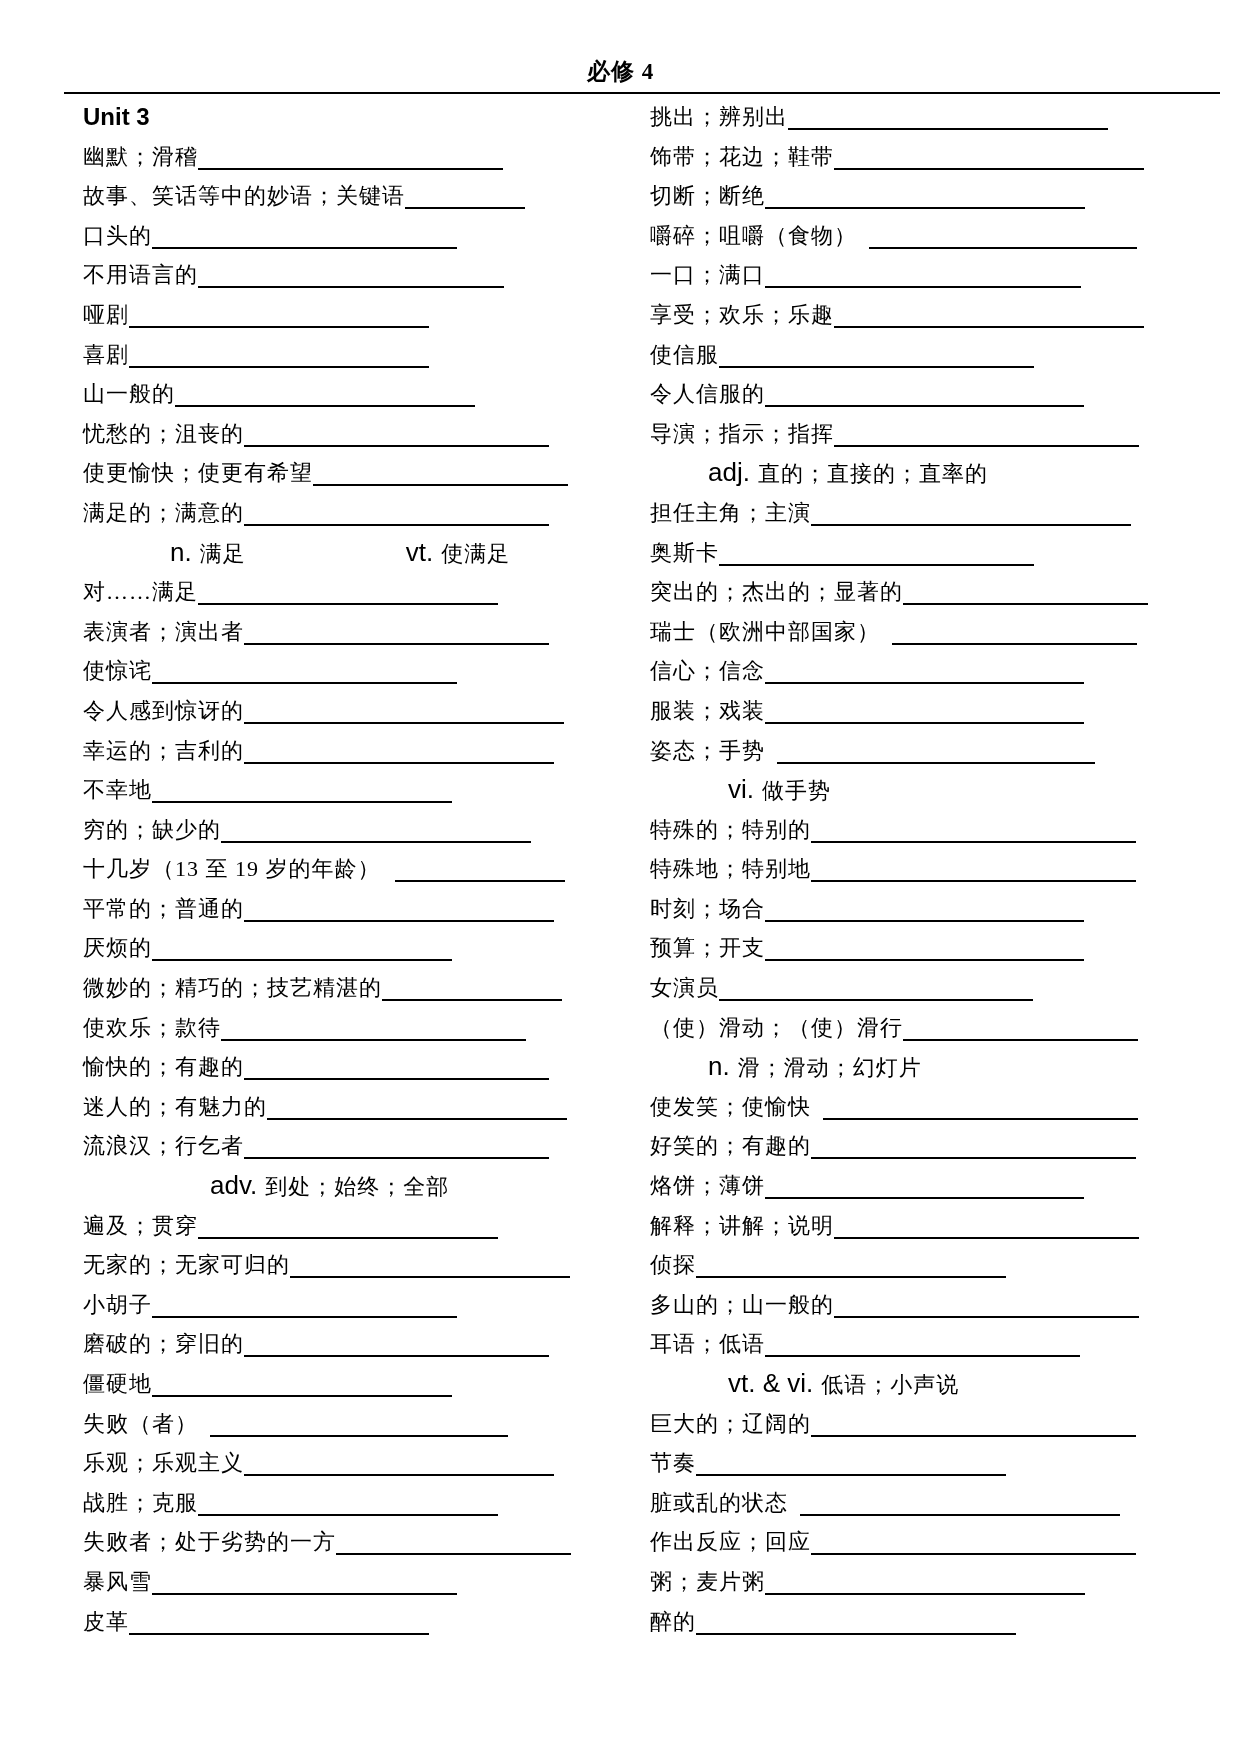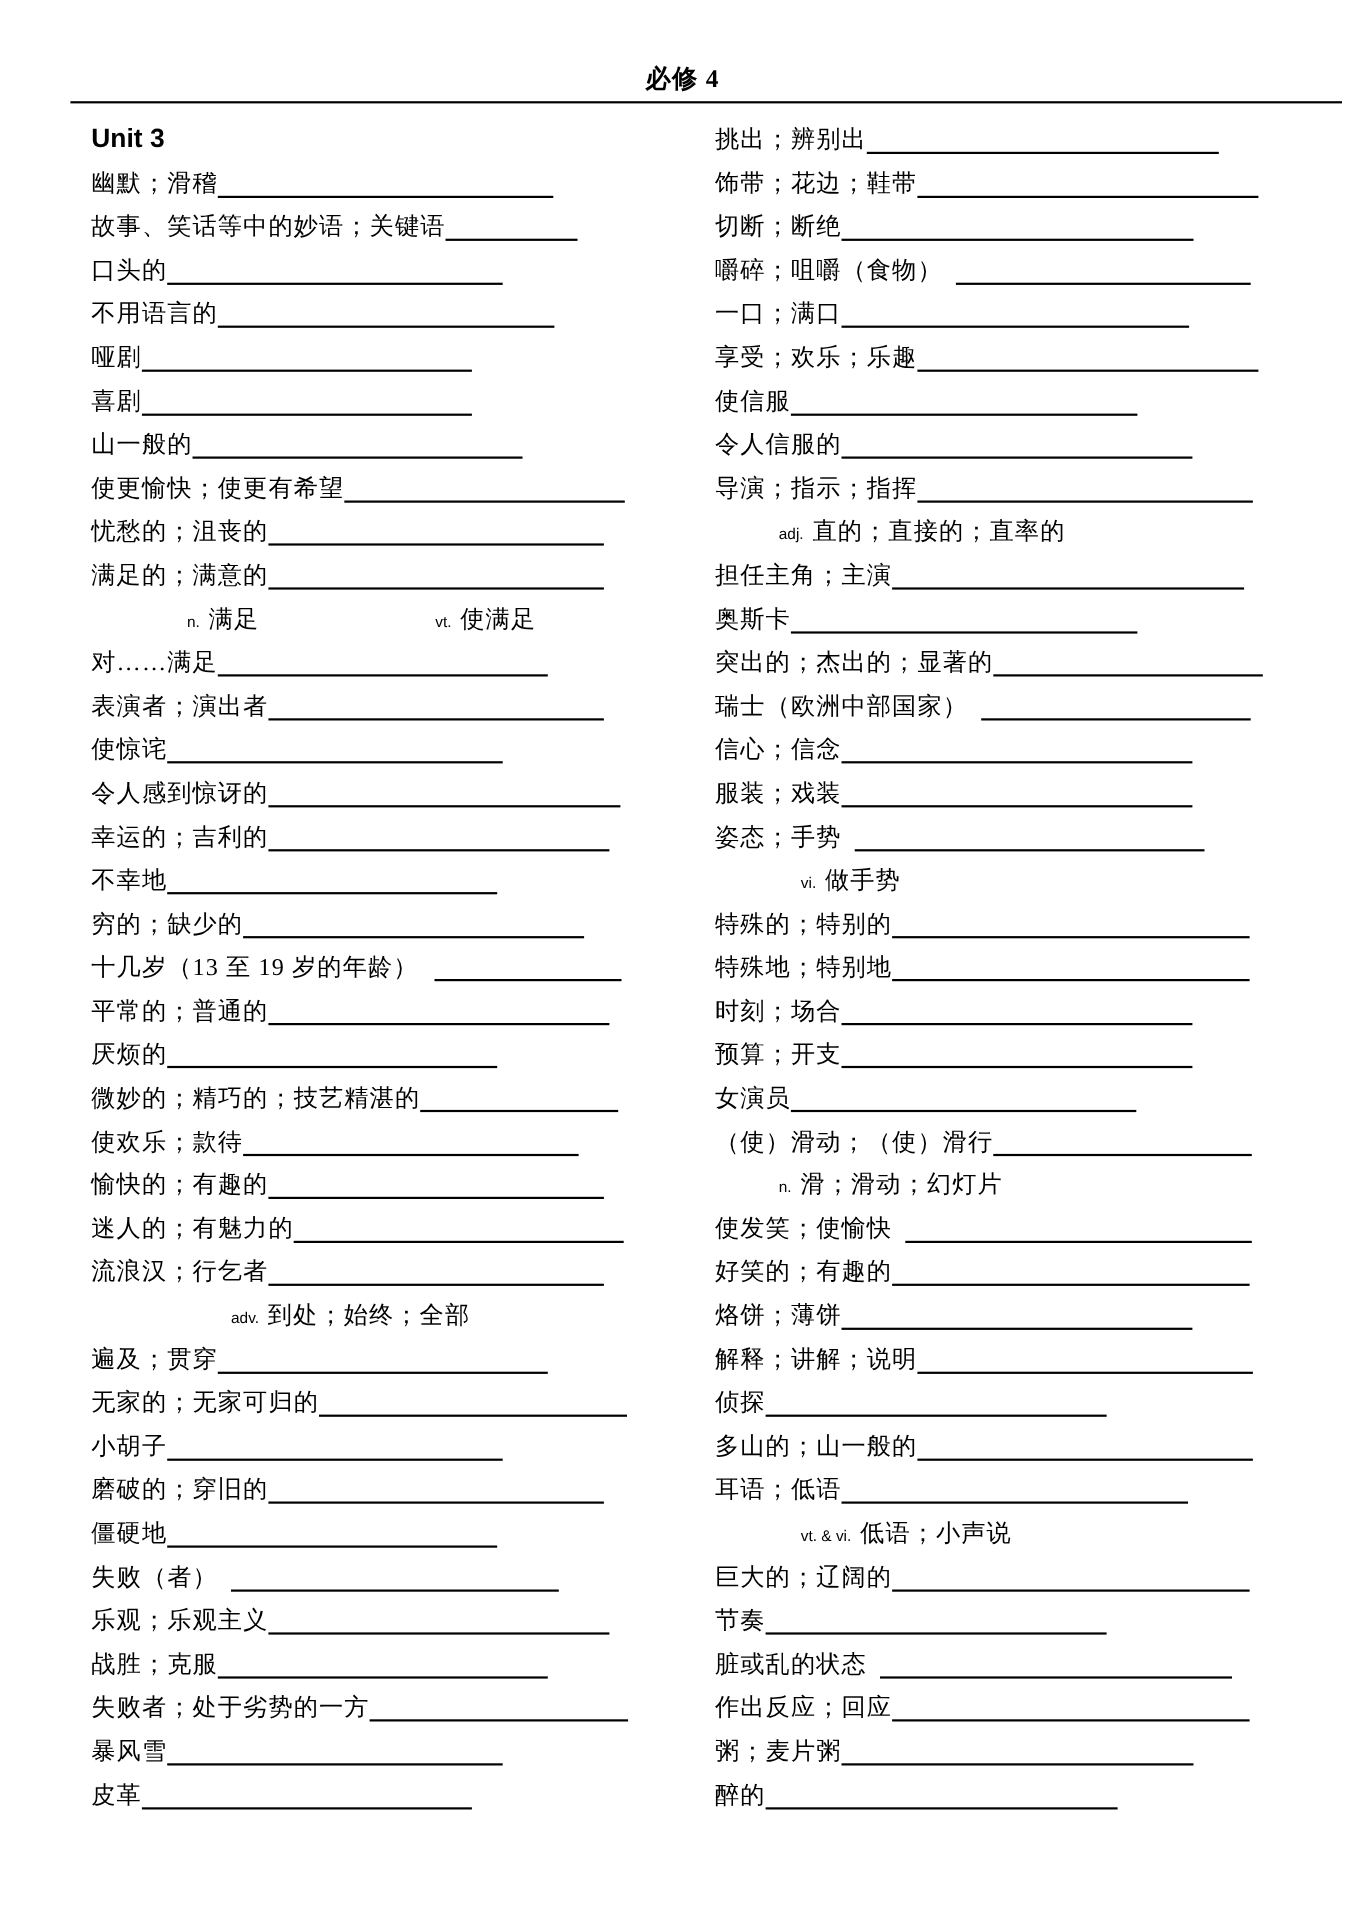--- a/index.html
+++ b/index.html
@@ -20,21 +20,21 @@
     letter-spacing:1px;
   }
   .header-rule{
     position:absolute;
     top:92px;left:64px;width:1156px;
     border-top:2px solid #000;
     height:0;
   }
   .columns{
     position:absolute;
-    top:107px;left:83px;
+    top:97px;left:83px;
     display:flex;
     align-items:center;
   }
   .col{display:block;}
   .col-left{width:567px;}
   .col-right{width:530px;}
   .row{
     height:39.6px;
     line-height:39.6px;
     white-space:nowrap;
@@ -43,21 +43,21 @@
   }
   .unit-title{
     font-family:"Liberation Sans", sans-serif;
     font-weight:bold;
     font-size:24px;
     letter-spacing:0;
   }
   .vocab-label{font-size:22px;}
   .grammar-abbr{
     font-family:"Liberation Sans", sans-serif;
-    font-size:14px;
+    font-size:26px;
     letter-spacing:0;
     margin-right:8px;
   }
   .answer-blank{
     display:inline-block;
     height:0;
     border-bottom:2px solid #000;
     position:relative;
     top:6px;
   }
@@ -78,22 +78,22 @@
         <span class="unit-title">Unit 3</span>
       </div>
 
     <div class="row"><span class="vocab-label">幽默；滑稽</span><span class="answer-blank" style="width: 305px;"></span></div>
         <div class="row"><span class="vocab-label">故事、笑话等中的妙语；关键语</span><span class="answer-blank" style="width: 120px;"></span></div>
         <div class="row"><span class="vocab-label">口头的</span><span class="answer-blank" style="width: 305px;"></span></div>
         <div class="row"><span class="vocab-label">不用语言的</span><span class="answer-blank" style="width: 306px;"></span></div>
         <div class="row"><span class="vocab-label">哑剧</span><span class="answer-blank" style="width: 300px;"></span></div>
         <div class="row"><span class="vocab-label">喜剧</span><span class="answer-blank" style="width: 300px;"></span></div>
         <div class="row"><span class="vocab-label">山一般的</span><span class="answer-blank" style="width: 300px;"></span></div>
+        <div class="row"><span class="vocab-label">忧愁的；沮丧的</span><span class="answer-blank" style="width: 305px;"></span></div>
         <div class="row"><span class="vocab-label">使更愉快；使更有希望</span><span class="answer-blank" style="width: 255px;"></span></div>
-        <div class="row"><span class="vocab-label">忧愁的；沮丧的</span><span class="answer-blank" style="width: 305px;"></span></div>
         <div class="row"><span class="vocab-label">满足的；满意的</span><span class="answer-blank" style="width: 305px;"></span></div>
         <div class="row"><span class="sp" style="width: 87px;"></span><span class="grammar-abbr">n.</span><span class="vocab-label">满足</span><span class="sp" style="width: 160px;"></span><span class="grammar-abbr">vt.</span><span class="vocab-label">使满足</span></div>
         <div class="row"><span class="vocab-label">对……满足</span><span class="answer-blank" style="width: 300px;"></span></div>
         <div class="row"><span class="vocab-label">表演者；演出者</span><span class="answer-blank" style="width: 305px;"></span></div>
         <div class="row"><span class="vocab-label">使惊诧</span><span class="answer-blank" style="width: 305px;"></span></div>
         <div class="row"><span class="vocab-label">令人感到惊讶的</span><span class="answer-blank" style="width: 320px;"></span></div>
         <div class="row"><span class="vocab-label">幸运的；吉利的</span><span class="answer-blank" style="width: 310px;"></span></div>
         <div class="row"><span class="vocab-label">不幸地</span><span class="answer-blank" style="width: 300px;"></span></div>
         <div class="row"><span class="vocab-label">穷的；缺少的</span><span class="answer-blank" style="width: 310px;"></span></div>
         <div class="row"><span class="vocab-label">十几岁（13 至 19 岁的年龄）</span><span class="sp" style="width: 14px;"></span><span class="answer-blank" style="width: 170px;"></span></div>

